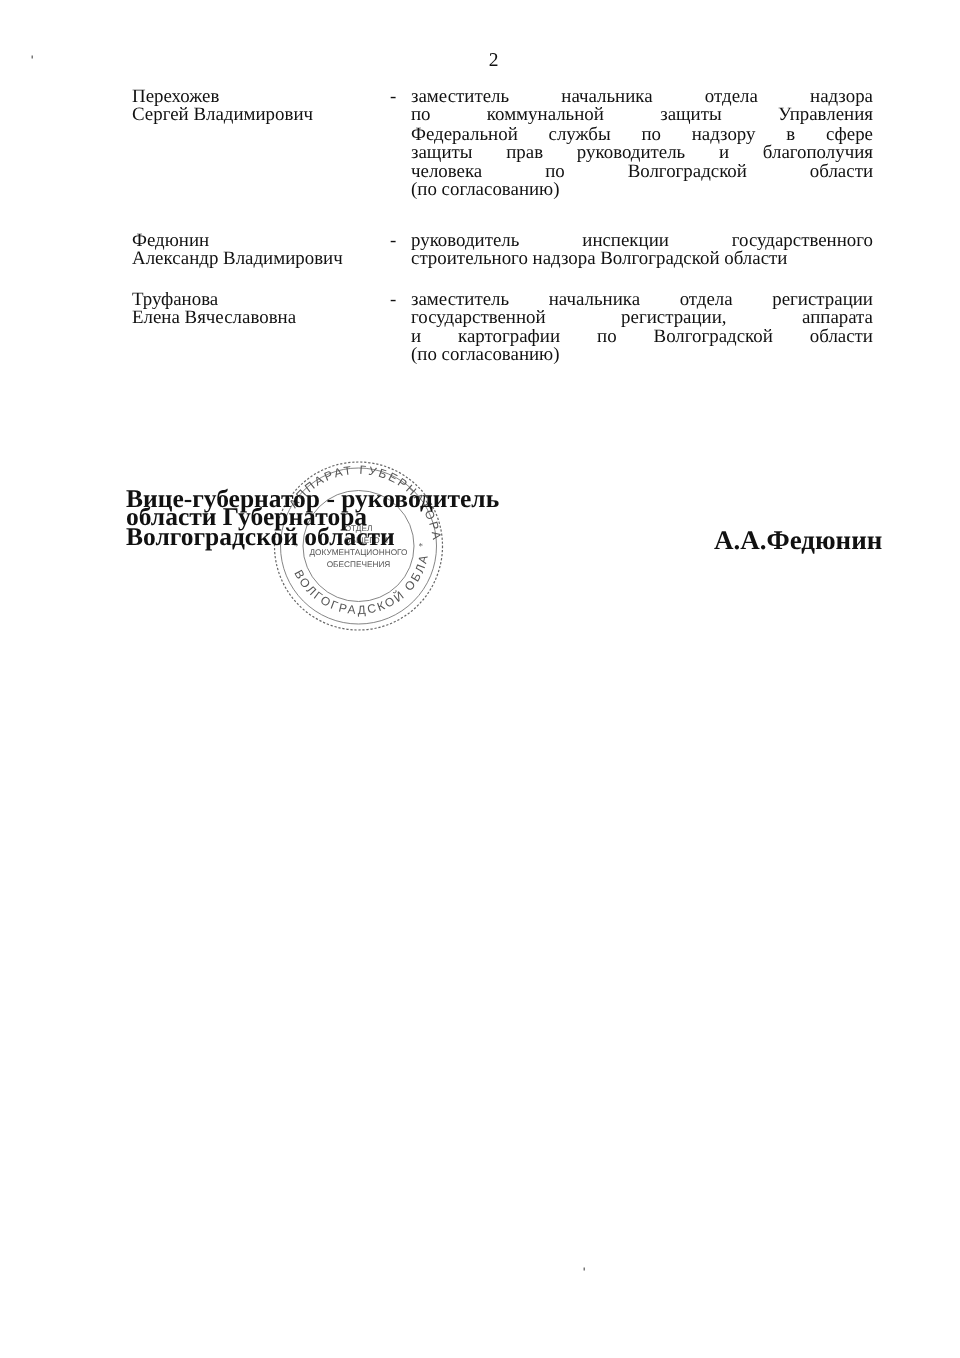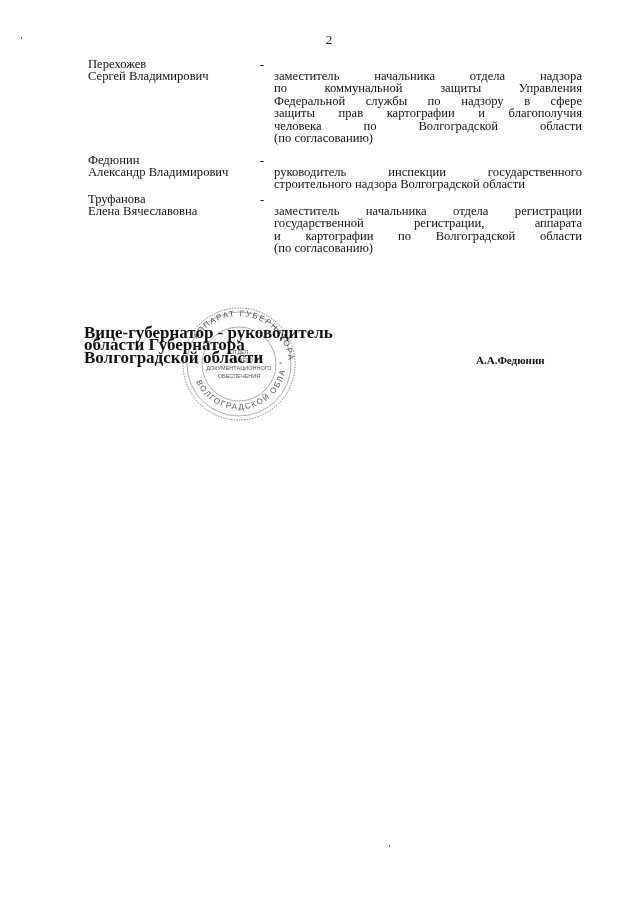--- a/index.html
+++ b/index.html
@@ -4,45 +4,45 @@
 <style>
   html, body { margin: 0; padding: 0; background: #ffffff; }
   body { width: 640px; height: 905px; position: relative; overflow: hidden;
          font-family: "Liberation Serif", "DejaVu Serif", serif; color: #111; }
   .page-num { position: absolute; top: 33px; left: 0; width: 640px; text-align: center;
               font-size: 13px; line-height: 14px; padding-left: 18px; box-sizing: border-box; }
   .row { position: absolute; left: 88px; width: 496px; font-size: 12.6px; line-height: 12.4px; }
   .row .name { position: absolute; left: 0; top: 0; width: 170px; }
   .row .dash { position: absolute; left: 172px; top: 0; }
   .row .desc { position: absolute; left: 186px; top: 0; width: 308px;
-               text-align: justify; text-align-last: left; margin-top: 12px; }
+               text-align: justify; text-align-last: left; }
   .row .desc span { display: block; text-align: justify; text-align-last: justify; }
   .row .desc span.last { text-align-last: left; }
   .signer { position: absolute; left: 84px; top: 327px; font-weight: bold; font-size: 17px; line-height: 12.4px; z-index: 2; }
   .signer span { display: block; }
-  .signer-name { position: absolute; left: 476px; top: 353px; font-weight: bold; font-size: 11px; line-height: 14px; }
+  .signer-name { position: absolute; left: 476px; top: 353px; font-weight: bold; font-size: 18px; line-height: 14px; }
   .stamp { position: absolute; left: 176px; top: 306px; width: 126px; height: 116px; z-index: 1; }
   .speck { position: absolute; width: 1px; height: 2px; background: #777; }
 </style>
 </head>
 <body>
 
 <div class="page-num">2</div>
 
 <div class="row" style="top:58px;">
   <div class="name">
     <div>Перехожев</div>
     <div>Сергей Владимирович</div>
   </div>
   <div class="dash">-</div>
   <div class="desc">
     <span>заместитель начальника отдела надзора</span>
     <span>по коммунальной защиты Управления</span>
     <span>Федеральной службы по надзору в сфере</span>
-    <span>защиты прав картографии и благополучия</span>
+    <span>защиты прав руководитель и благополучия</span>
     <span>человека по Волгоградской области</span>
     <span class="last">(по согласованию)</span>
   </div>
 </div>
 
 <div class="row" style="top:154px;">
   <div class="name">
     <div>Федюнин</div>
     <div>Александр Владимирович</div>
   </div>

